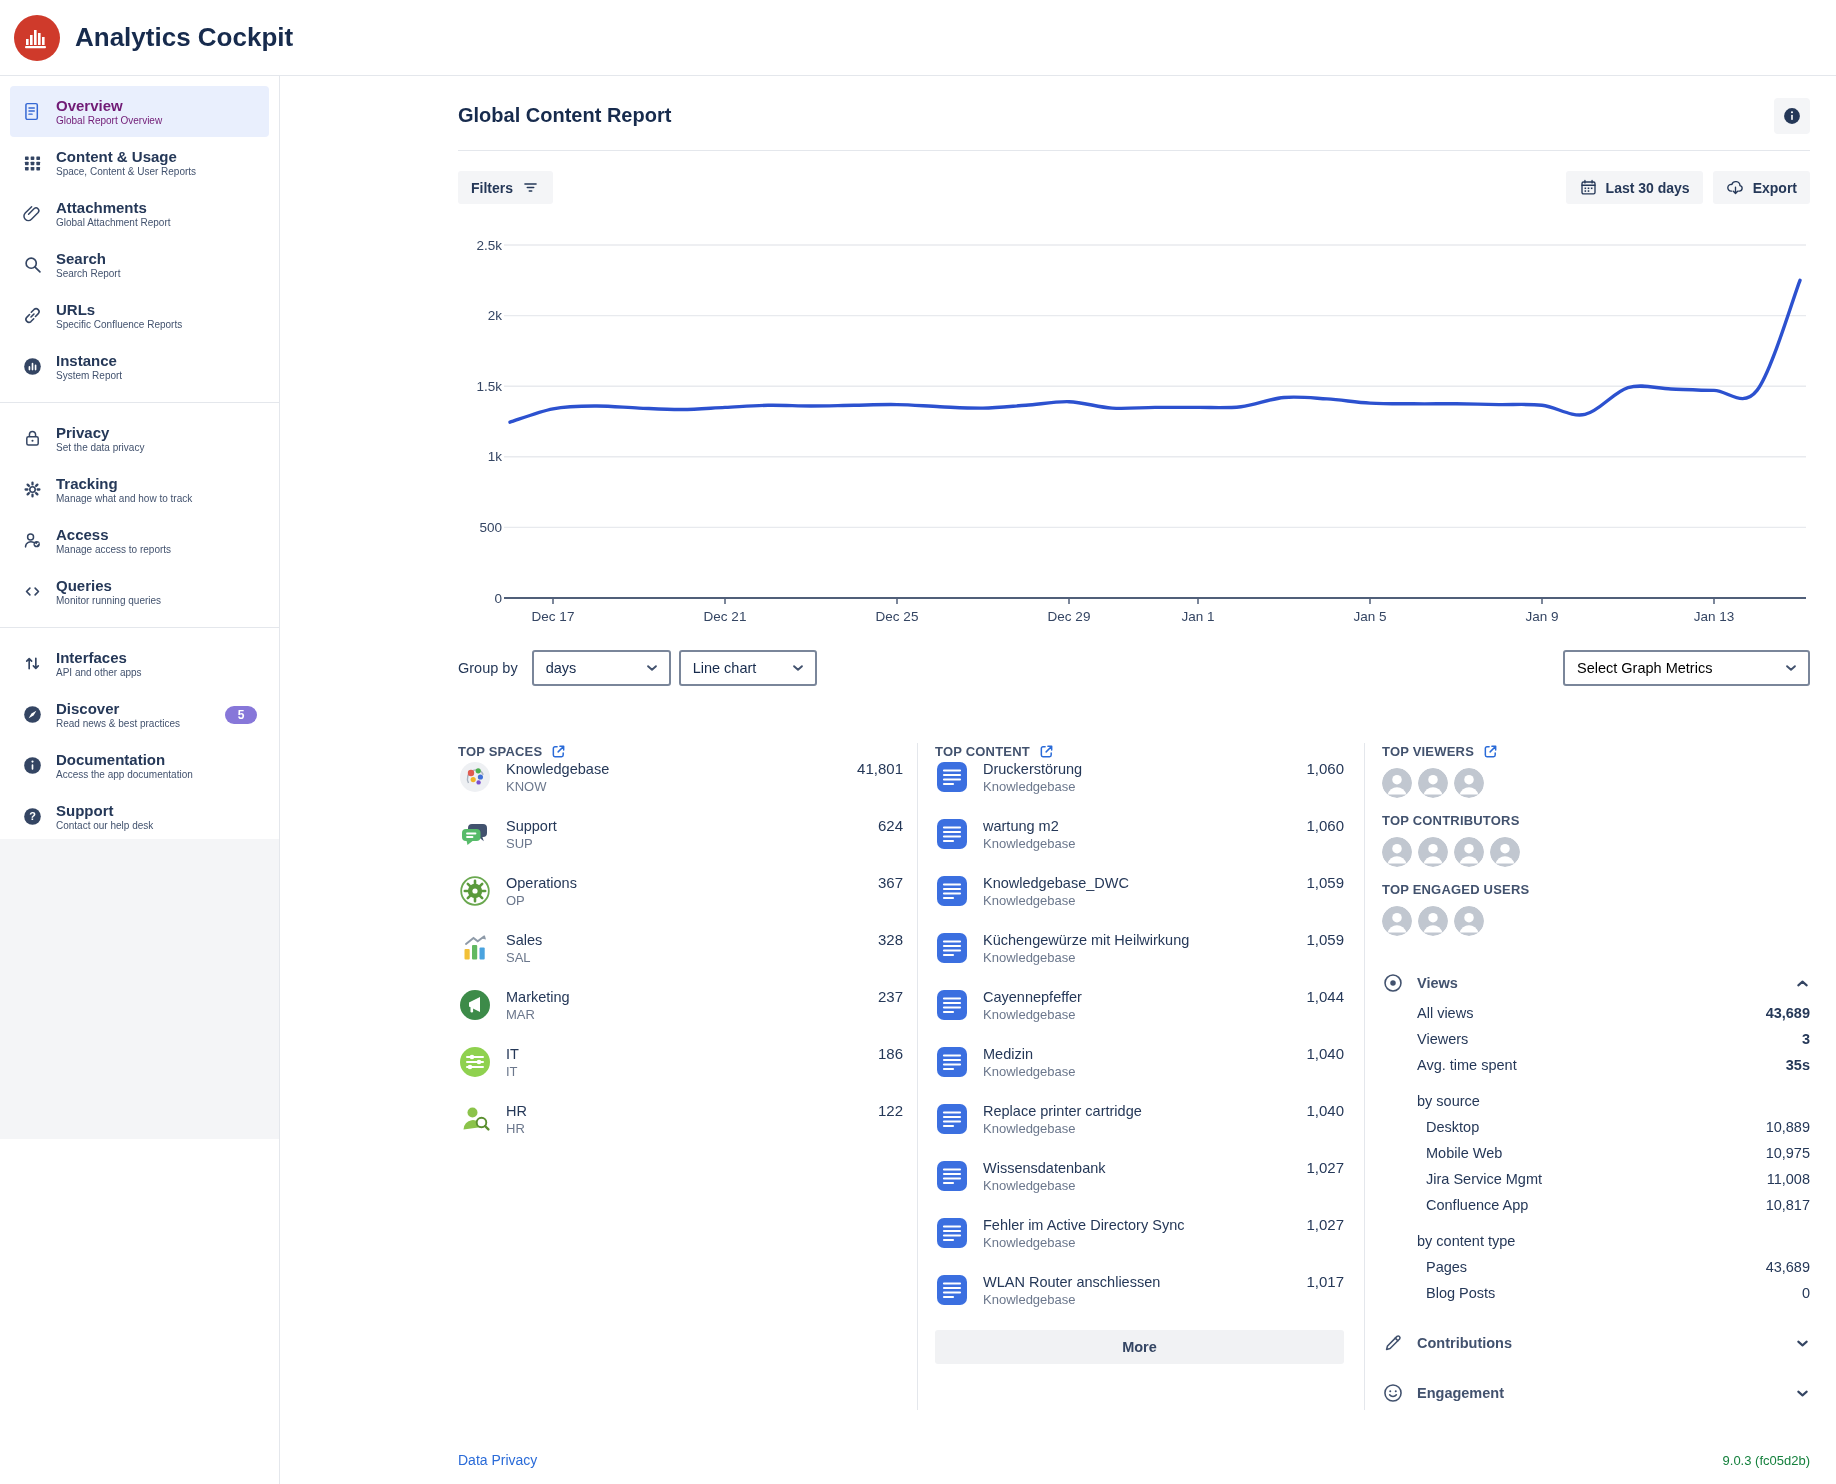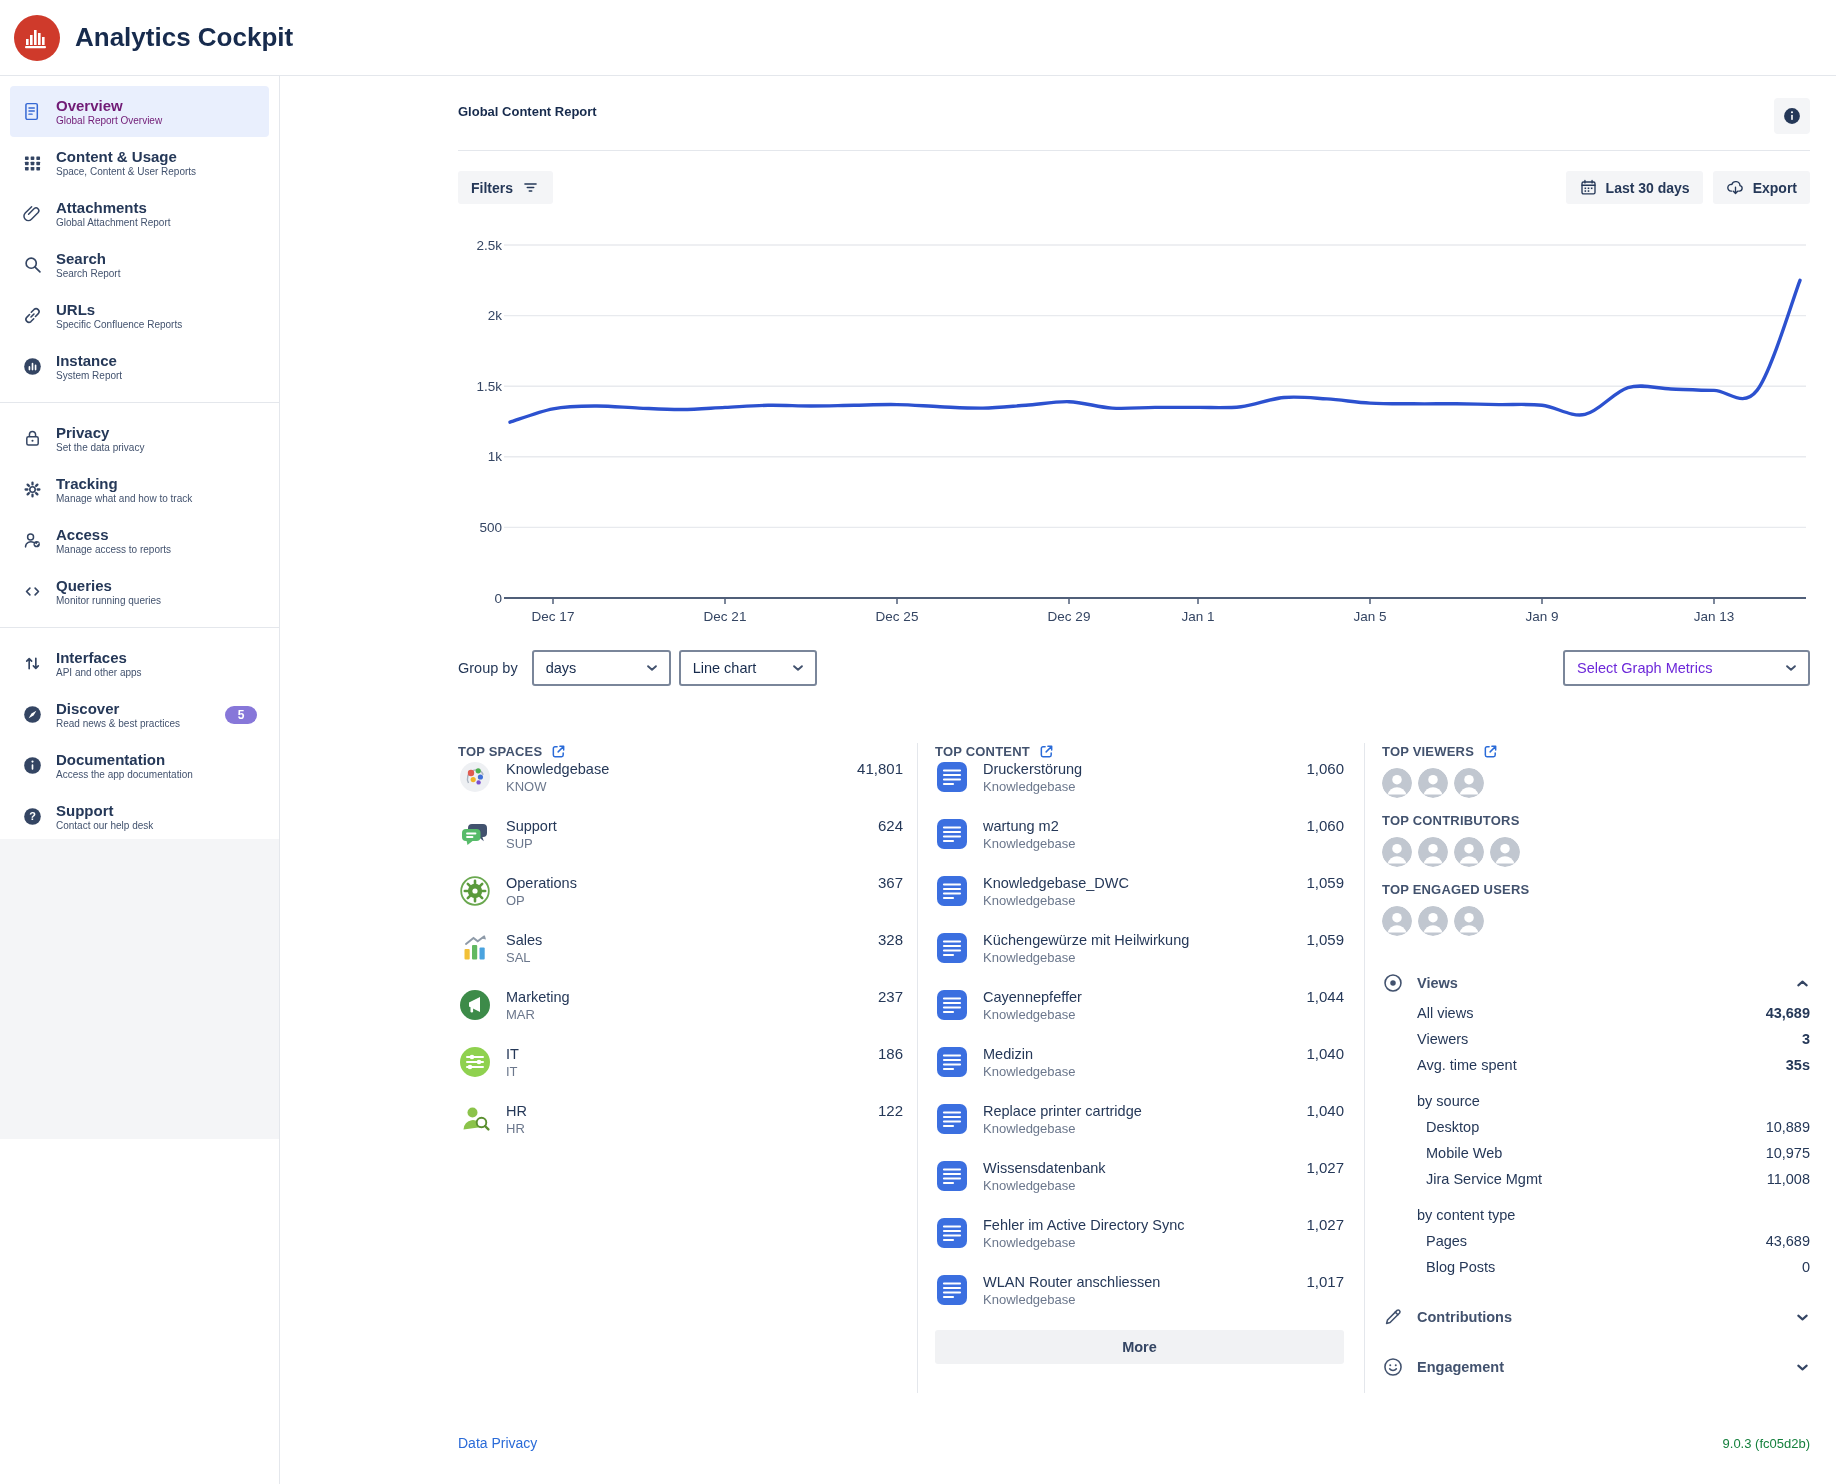--- a/index.html
+++ b/index.html
@@ -23,36 +23,36 @@
   .nav-title{font-size:15px;font-weight:700;color:#253858;white-space:nowrap;}
   .nav-sub{font-size:10px;color:#42526e;white-space:nowrap;}
   .nav-item.active{background:#e9effd;}
   .nav-item.active .nav-title,.nav-item.active .nav-sub{color:#701a75;}
   .nav-item.active .nav-ic{color:#3568d4;}
   .nav-divider{border-top:1px solid #e4e7ec;margin:10px 0;}
   .nav-badge{margin-left:auto;background:#8777d9;color:#fff;border-radius:11px;min-width:14px;text-align:center;font-size:12px;font-weight:700;padding:2px 9px;}
   
   .main{flex:1;box-sizing:border-box;padding:0 26px 0 178px;position:relative;}
   .page-head{display:flex;justify-content:space-between;align-items:flex-start;padding-top:22px;height:75px;box-sizing:border-box;border-bottom:1px solid #e4e7ec;}
-  .page-title{font-size:13px;font-weight:700;color:#172b4d;padding-top:6px;}
+  .page-title{font-size:20px;font-weight:700;color:#172b4d;padding-top:6px;}
   .info-btn{width:36px;height:36px;background:#f4f5f7;border-radius:4px;display:flex;align-items:center;justify-content:center;cursor:pointer;color:#253858;}
   .info-btn svg{width:20px;height:20px;}
   .toolbar{margin-top:20px;display:flex;justify-content:space-between;align-items:center;height:33px;}
   .btn{display:inline-flex;align-items:center;gap:8px;background:#f4f5f7;border:none;border-radius:3px;height:33px;padding:0 13px;font-size:14px;font-weight:700;color:#253858;cursor:pointer;font-family:inherit;}
   .btn svg{width:19px;height:19px;color:#253858;}
   .btn-group{display:flex;gap:10px;}
   
   .chart-box{margin-top:19px;height:400px;}
   
   .controls{margin-top:27px;display:flex;align-items:center;height:36px;}
   .ctl-label{font-size:14.5px;color:#253858;margin-right:14px;}
   .select{display:inline-flex;align-items:center;justify-content:space-between;border:2px solid #7a869a;border-radius:3px;height:36px;box-sizing:border-box;padding:0 10px 0 12px;font-size:14.5px;color:#172b4d;background:#fff;cursor:pointer;}
   .select .chev{color:#42526e;margin-left:10px;display:flex;}
   .select .chev svg{width:14px;height:14px;}
-  .select.placeholder{color:#6d28d9;}
+  .select.placeholder{color:#000000;}
   .sel-days{width:139px;}
   .sel-type{width:138px;margin-left:8px;}
   .sel-metrics{width:247px;margin-left:auto;}
   
   .columns{margin-top:57px;display:flex;min-height:650px;}
   .col1{width:460px;box-sizing:border-box;padding-right:14px;border-right:1px solid #e4e7ec;}
   .col2{width:447px;box-sizing:border-box;padding:0 20px 0 17px;border-right:1px solid #e4e7ec;}
   .col3{flex:1;box-sizing:border-box;padding-left:17px;}
   .col-header{display:flex;align-items:center;gap:9px;height:17px;}
   .col-title{font-size:13px;font-weight:700;color:#42526e;letter-spacing:.2px;}
@@ -827,20 +827,24 @@
                 <span class="m-val">10,889</span>
               </div>
               <div class="metric-row indent">
                 <span class="m-label">Mobile Web</span>
                 <span class="m-val">10,975</span>
               </div>
               <div class="metric-row indent">
                 <span class="m-label">Jira Service Mgmt</span>
                 <span class="m-val">11,008</span>
               </div>
+              <div class="metric-row indent">
+                <span class="m-label">Confluence App</span>
+                <span class="m-val">10,817</span>
+              </div>
               <div class="metric-sub">by content type</div>
               <div class="metric-row indent">
                 <span class="m-label">Pages</span>
                 <span class="m-val">43,689</span>
               </div>
               <div class="metric-row indent">
                 <span class="m-label">Blog Posts</span>
                 <span class="m-val">0</span>
               </div>
             </div>

